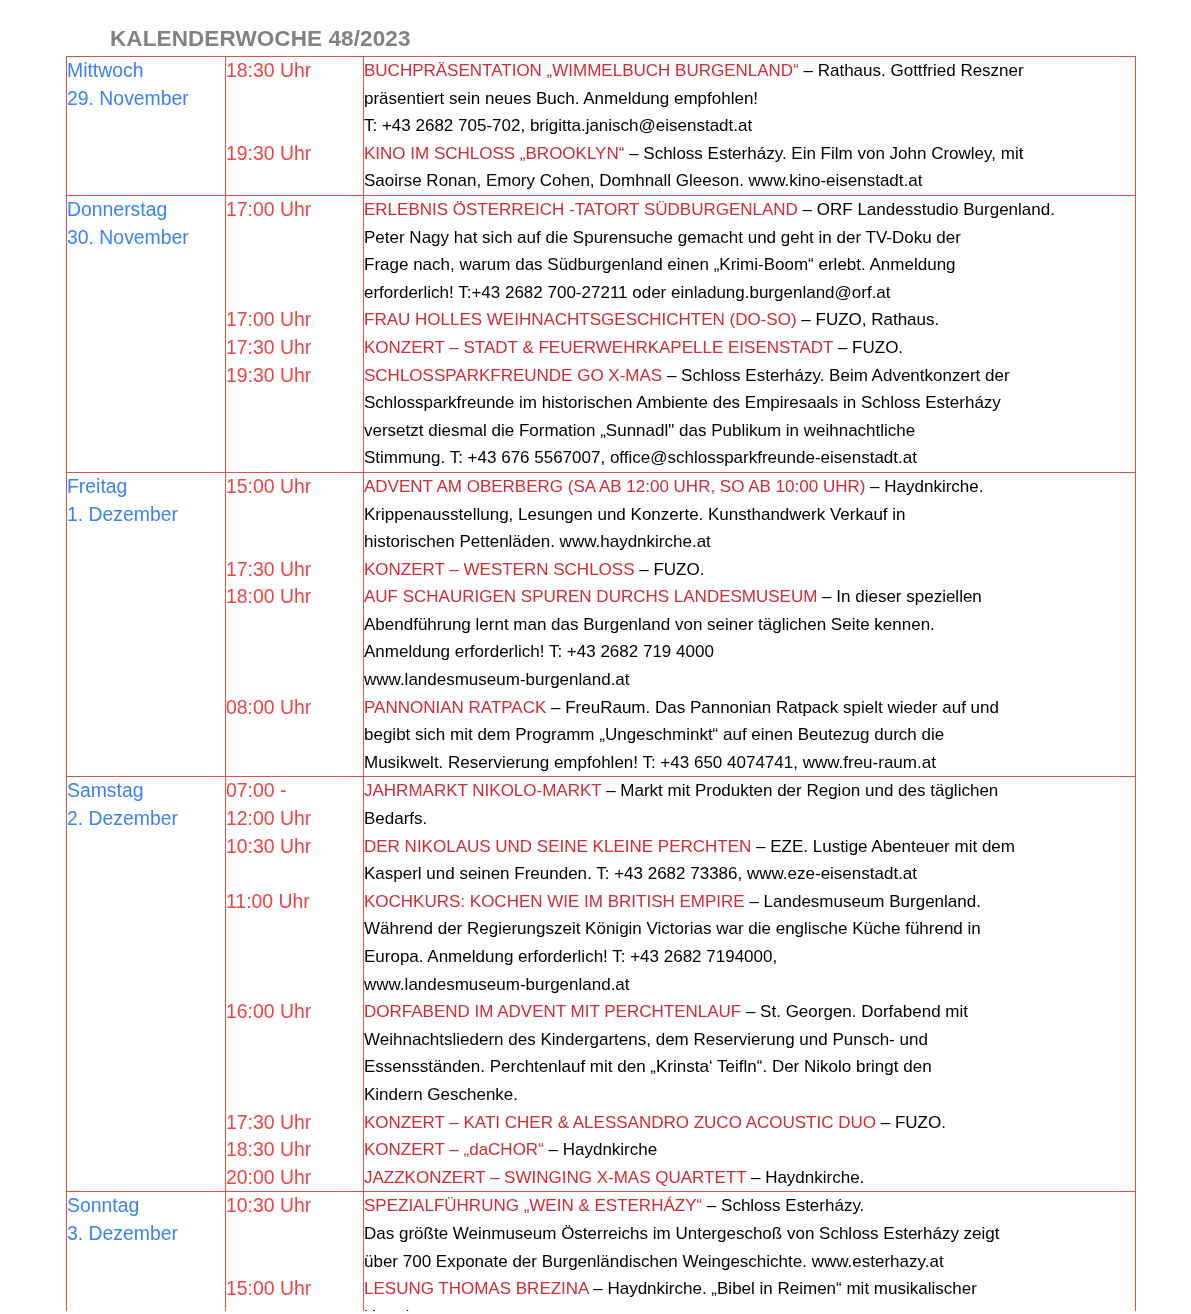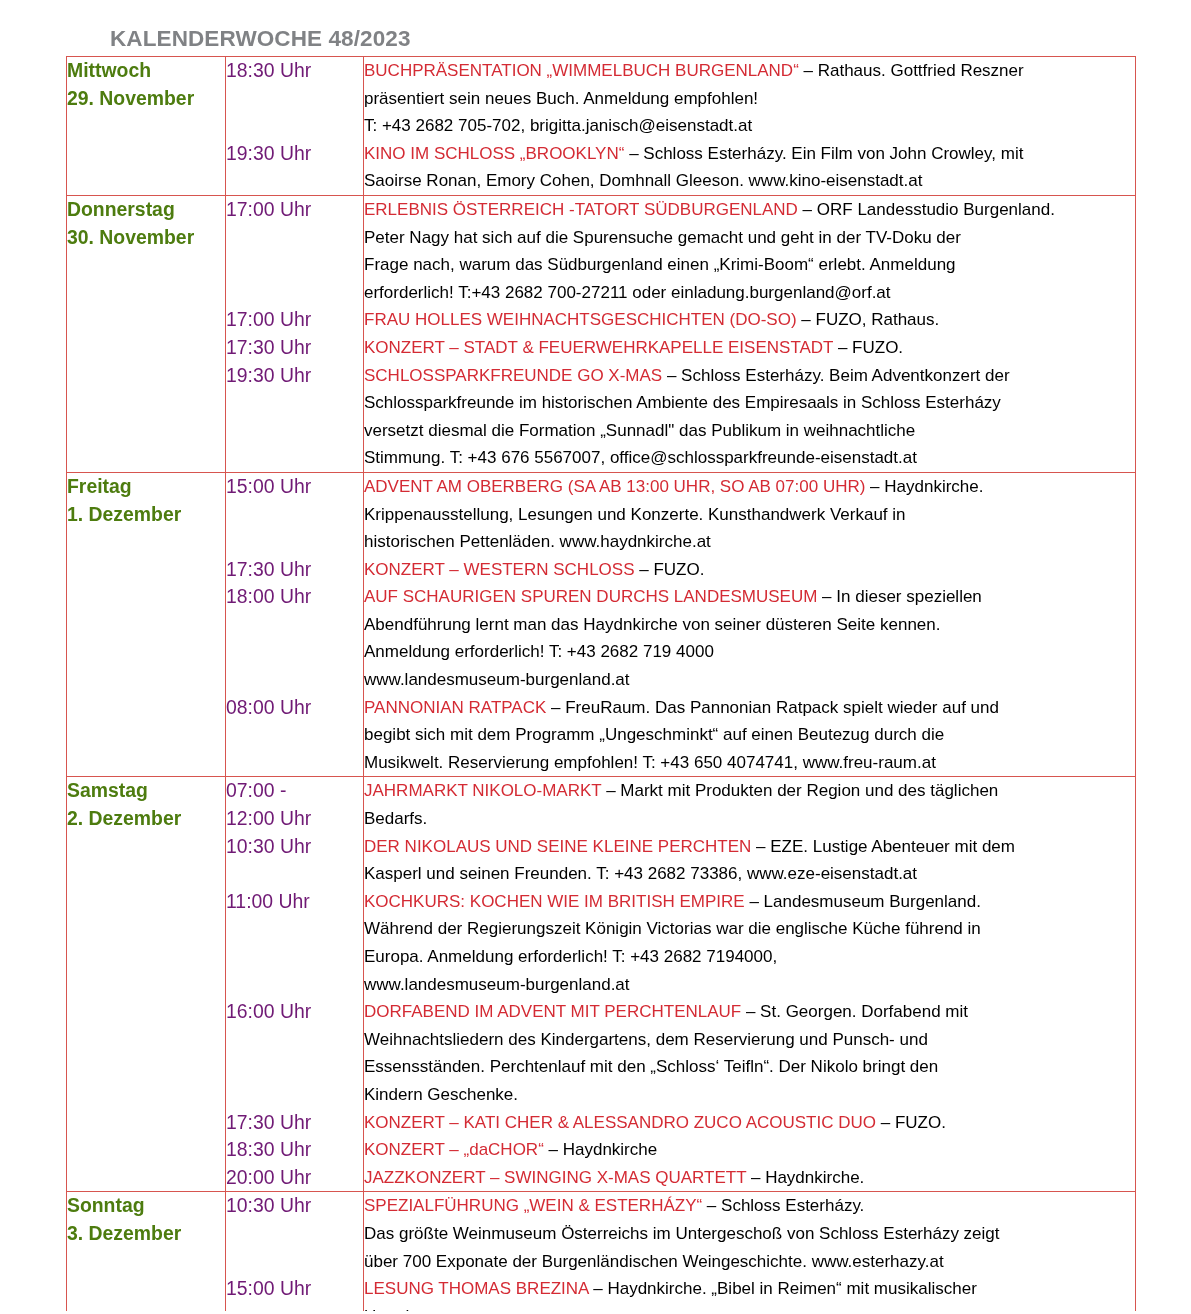--- a/index.html
+++ b/index.html
@@ -66,26 +66,25 @@
 
   .line {
     height: 27.6px;
     line-height: 27.6px;
     font-size: 19.4px;
     white-space: nowrap;
     overflow: visible;
   }
 
   .day-name {
-    color: #4d7c0f;
-    font-weight: bold;
+    color: #3b82f6;
   }
 
   .time {
-    color: #701a75;
+    color: #ef4444;
   }
   .time.blank { color: transparent; }
 
   .ev {
     color: #000000;
     font-size: 17px;
   }
   .ev .hl {
     color: #D42B34;
   }
@@ -183,26 +182,26 @@
             <div class="line time">17:30 Uhr</div>
             <div class="line time">18:00 Uhr</div>
             <div class="line time blank">&nbsp;</div>
             <div class="line time blank">&nbsp;</div>
             <div class="line time blank">&nbsp;</div>
             <div class="line time">08:00 Uhr</div>
             <div class="line time blank">&nbsp;</div>
             <div class="line time blank">&nbsp;</div>
           </td>
           <td class="event-cell">
-            <div class="line ev"><span class="hl">ADVENT AM OBERBERG (SA AB 13:00 UHR, SO AB 07:00 UHR)</span><span> – Haydnkirche.</span></div>
+            <div class="line ev"><span class="hl">ADVENT AM OBERBERG (SA AB 12:00 UHR, SO AB 10:00 UHR)</span><span> – Haydnkirche.</span></div>
             <div class="line ev"><span>Krippenausstellung, Lesungen und Konzerte. Kunsthandwerk Verkauf in</span></div>
             <div class="line ev"><span>historischen Pettenläden. www.haydnkirche.at</span></div>
             <div class="line ev"><span class="hl">KONZERT – WESTERN SCHLOSS</span><span> – FUZO.</span></div>
             <div class="line ev"><span class="hl">AUF SCHAURIGEN SPUREN DURCHS LANDESMUSEUM</span><span> – In dieser speziellen</span></div>
-            <div class="line ev"><span>Abendführung lernt man das Haydnkirche von seiner düsteren Seite kennen.</span></div>
+            <div class="line ev"><span>Abendführung lernt man das Burgenland von seiner täglichen Seite kennen.</span></div>
             <div class="line ev"><span>Anmeldung erforderlich! T: +43 2682 719 4000</span></div>
             <div class="line ev"><span>www.landesmuseum-burgenland.at</span></div>
             <div class="line ev"><span class="hl">PANNONIAN RATPACK</span><span> – FreuRaum. Das Pannonian Ratpack spielt wieder auf und</span></div>
             <div class="line ev"><span>begibt sich mit dem Programm „Ungeschminkt“ auf einen Beutezug durch die</span></div>
             <div class="line ev"><span>Musikwelt. Reservierung empfohlen! T: +43 650 4074741, www.freu-raum.at</span></div>
           </td>
         </tr>
         <tr>
           <td class="day-cell">
             <div class="line day-name">Samstag</div>
@@ -229,21 +228,21 @@
             <div class="line ev"><span class="hl">JAHRMARKT NIKOLO-MARKT</span><span> – Markt mit Produkten der Region und des täglichen</span></div>
             <div class="line ev"><span>Bedarfs.</span></div>
             <div class="line ev"><span class="hl">DER NIKOLAUS UND SEINE KLEINE PERCHTEN</span><span> – EZE.  Lustige Abenteuer mit dem</span></div>
             <div class="line ev"><span>Kasperl und seinen Freunden. T: +43 2682 73386, www.eze-eisenstadt.at</span></div>
             <div class="line ev"><span class="hl">KOCHKURS: KOCHEN WIE IM BRITISH EMPIRE</span><span> – Landesmuseum Burgenland.</span></div>
             <div class="line ev"><span>Während der Regierungszeit Königin Victorias war die englische Küche führend in</span></div>
             <div class="line ev"><span>Europa. Anmeldung erforderlich!  T: +43 2682 7194000,</span></div>
             <div class="line ev"><span>www.landesmuseum-burgenland.at</span></div>
             <div class="line ev"><span class="hl">DORFABEND IM ADVENT MIT PERCHTENLAUF</span><span> – St. Georgen. Dorfabend mit</span></div>
             <div class="line ev"><span>Weihnachtsliedern des Kindergartens, dem Reservierung und Punsch- und</span></div>
-            <div class="line ev"><span>Essensständen. Perchtenlauf mit den „Schloss‘ Teifln“. Der Nikolo bringt den</span></div>
+            <div class="line ev"><span>Essensständen. Perchtenlauf mit den „Krinsta‘ Teifln“. Der Nikolo bringt den</span></div>
             <div class="line ev"><span>Kindern Geschenke.</span></div>
             <div class="line ev"><span class="hl">KONZERT – KATI CHER &amp; ALESSANDRO ZUCO ACOUSTIC DUO</span><span> – FUZO.</span></div>
             <div class="line ev"><span class="hl">KONZERT – „daCHOR“</span><span> – Haydnkirche</span></div>
             <div class="line ev"><span class="hl">JAZZKONZERT – SWINGING X-MAS QUARTETT</span><span> – Haydnkirche.</span></div>
           </td>
         </tr>
         <tr class="clip-row">
           <td class="day-cell">
             <div class="line day-name">Sonntag</div>
             <div class="line day-name">3. Dezember</div>

